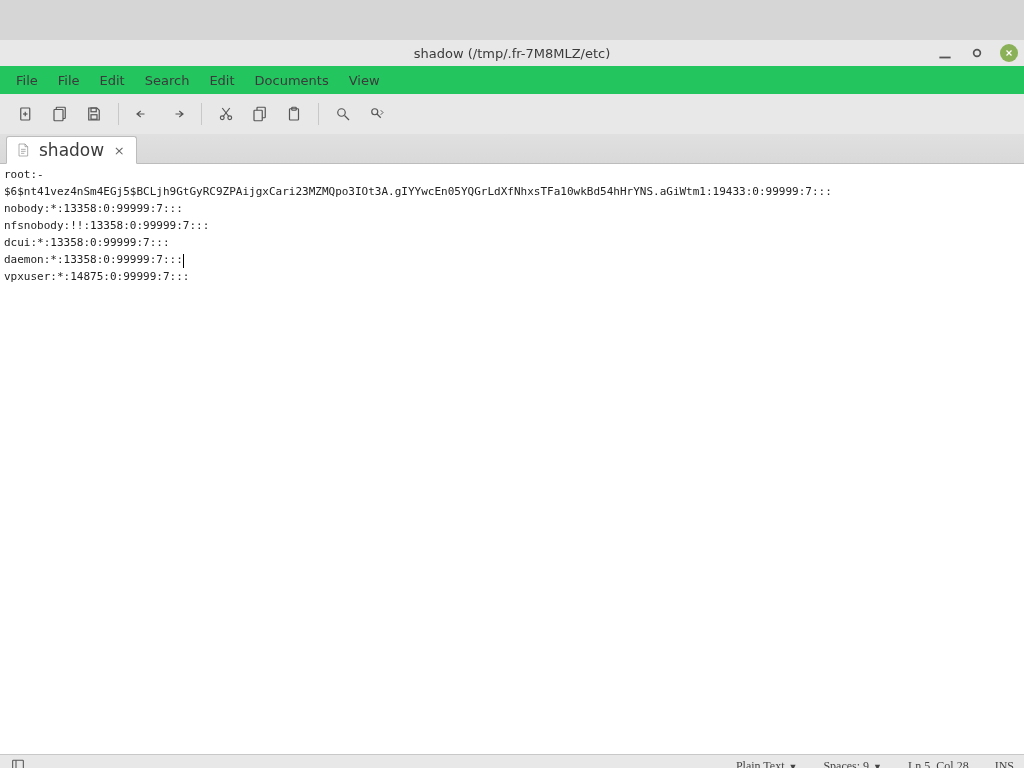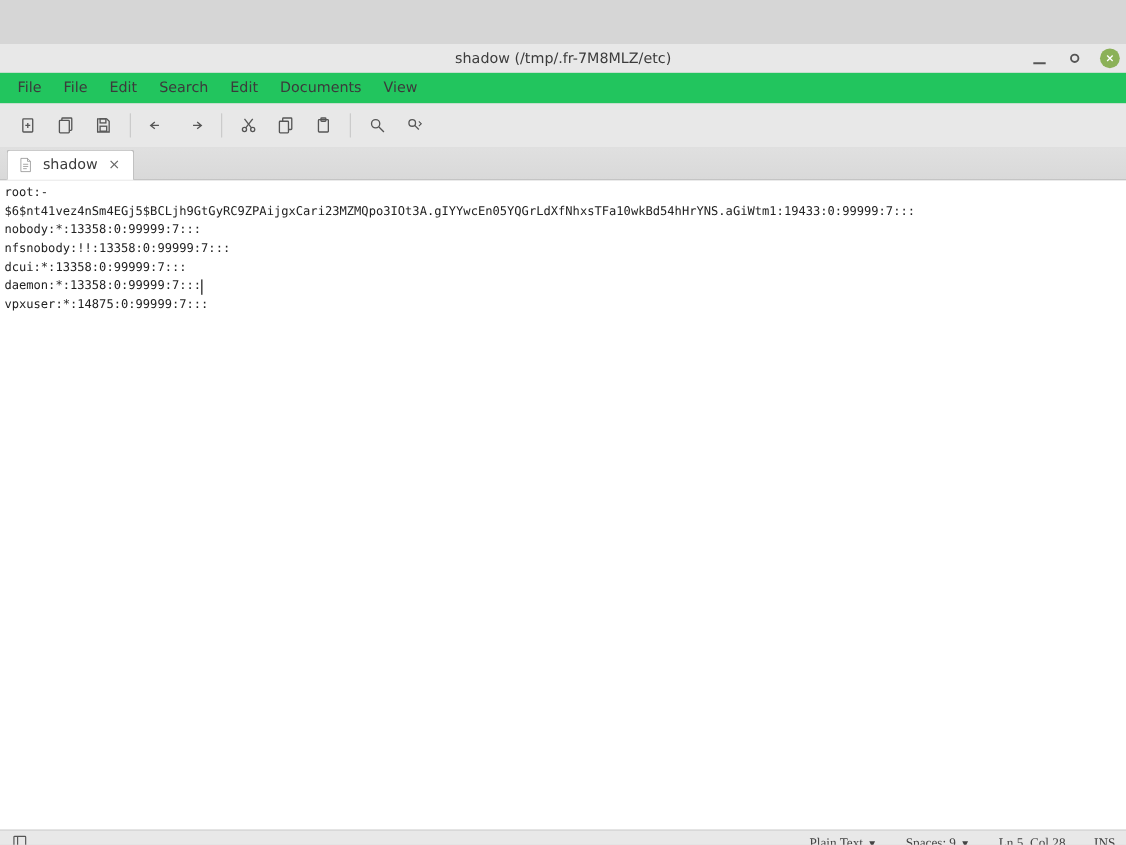--- a/index.html
+++ b/index.html
@@ -33,21 +33,21 @@
   .tabbar {
     height: 30px; background: linear-gradient(#e0e0e0,#d9d9d9); display:flex; align-items:flex-end;
     border-bottom:1px solid #bcbcbc; padding-left:6px;
   }
   .tab {
     height: 28px; background:#fff; border:1px solid #bcbcbc; border-bottom:1px solid #fff;
     border-radius:3px 3px 0 0; display:flex; align-items:center; gap:8px;
     padding:0 10px 0 8px; position:relative; top:1px;
   }
   .tab .doc-icon { width:16px;height:16px; }
-  .tab .tab-label { font-size:13px; color:#3b3b3b;}
+  .tab .tab-label { font-size:17px; color:#3b3b3b;}
   .tab .tab-close { width:14px;height:14px;display:flex;align-items:center;justify-content:center;color:#666;font-size:13px;}
   
   .editor {
     background:#fff; height: calc(768px - 26px - 28px - 40px - 30px - 24px - 30px);
     overflow:auto; padding: 2px 4px;
     font-family: "DejaVu Sans Mono","Ubuntu Mono",monospace; font-size: 11px; line-height:17px;
     color:#222; white-space:pre-wrap; word-break:break-all; position:relative;
   }
   .cursor {
     display:inline-block; width:1px; height:14px; background:#000; vertical-align:text-bottom;

